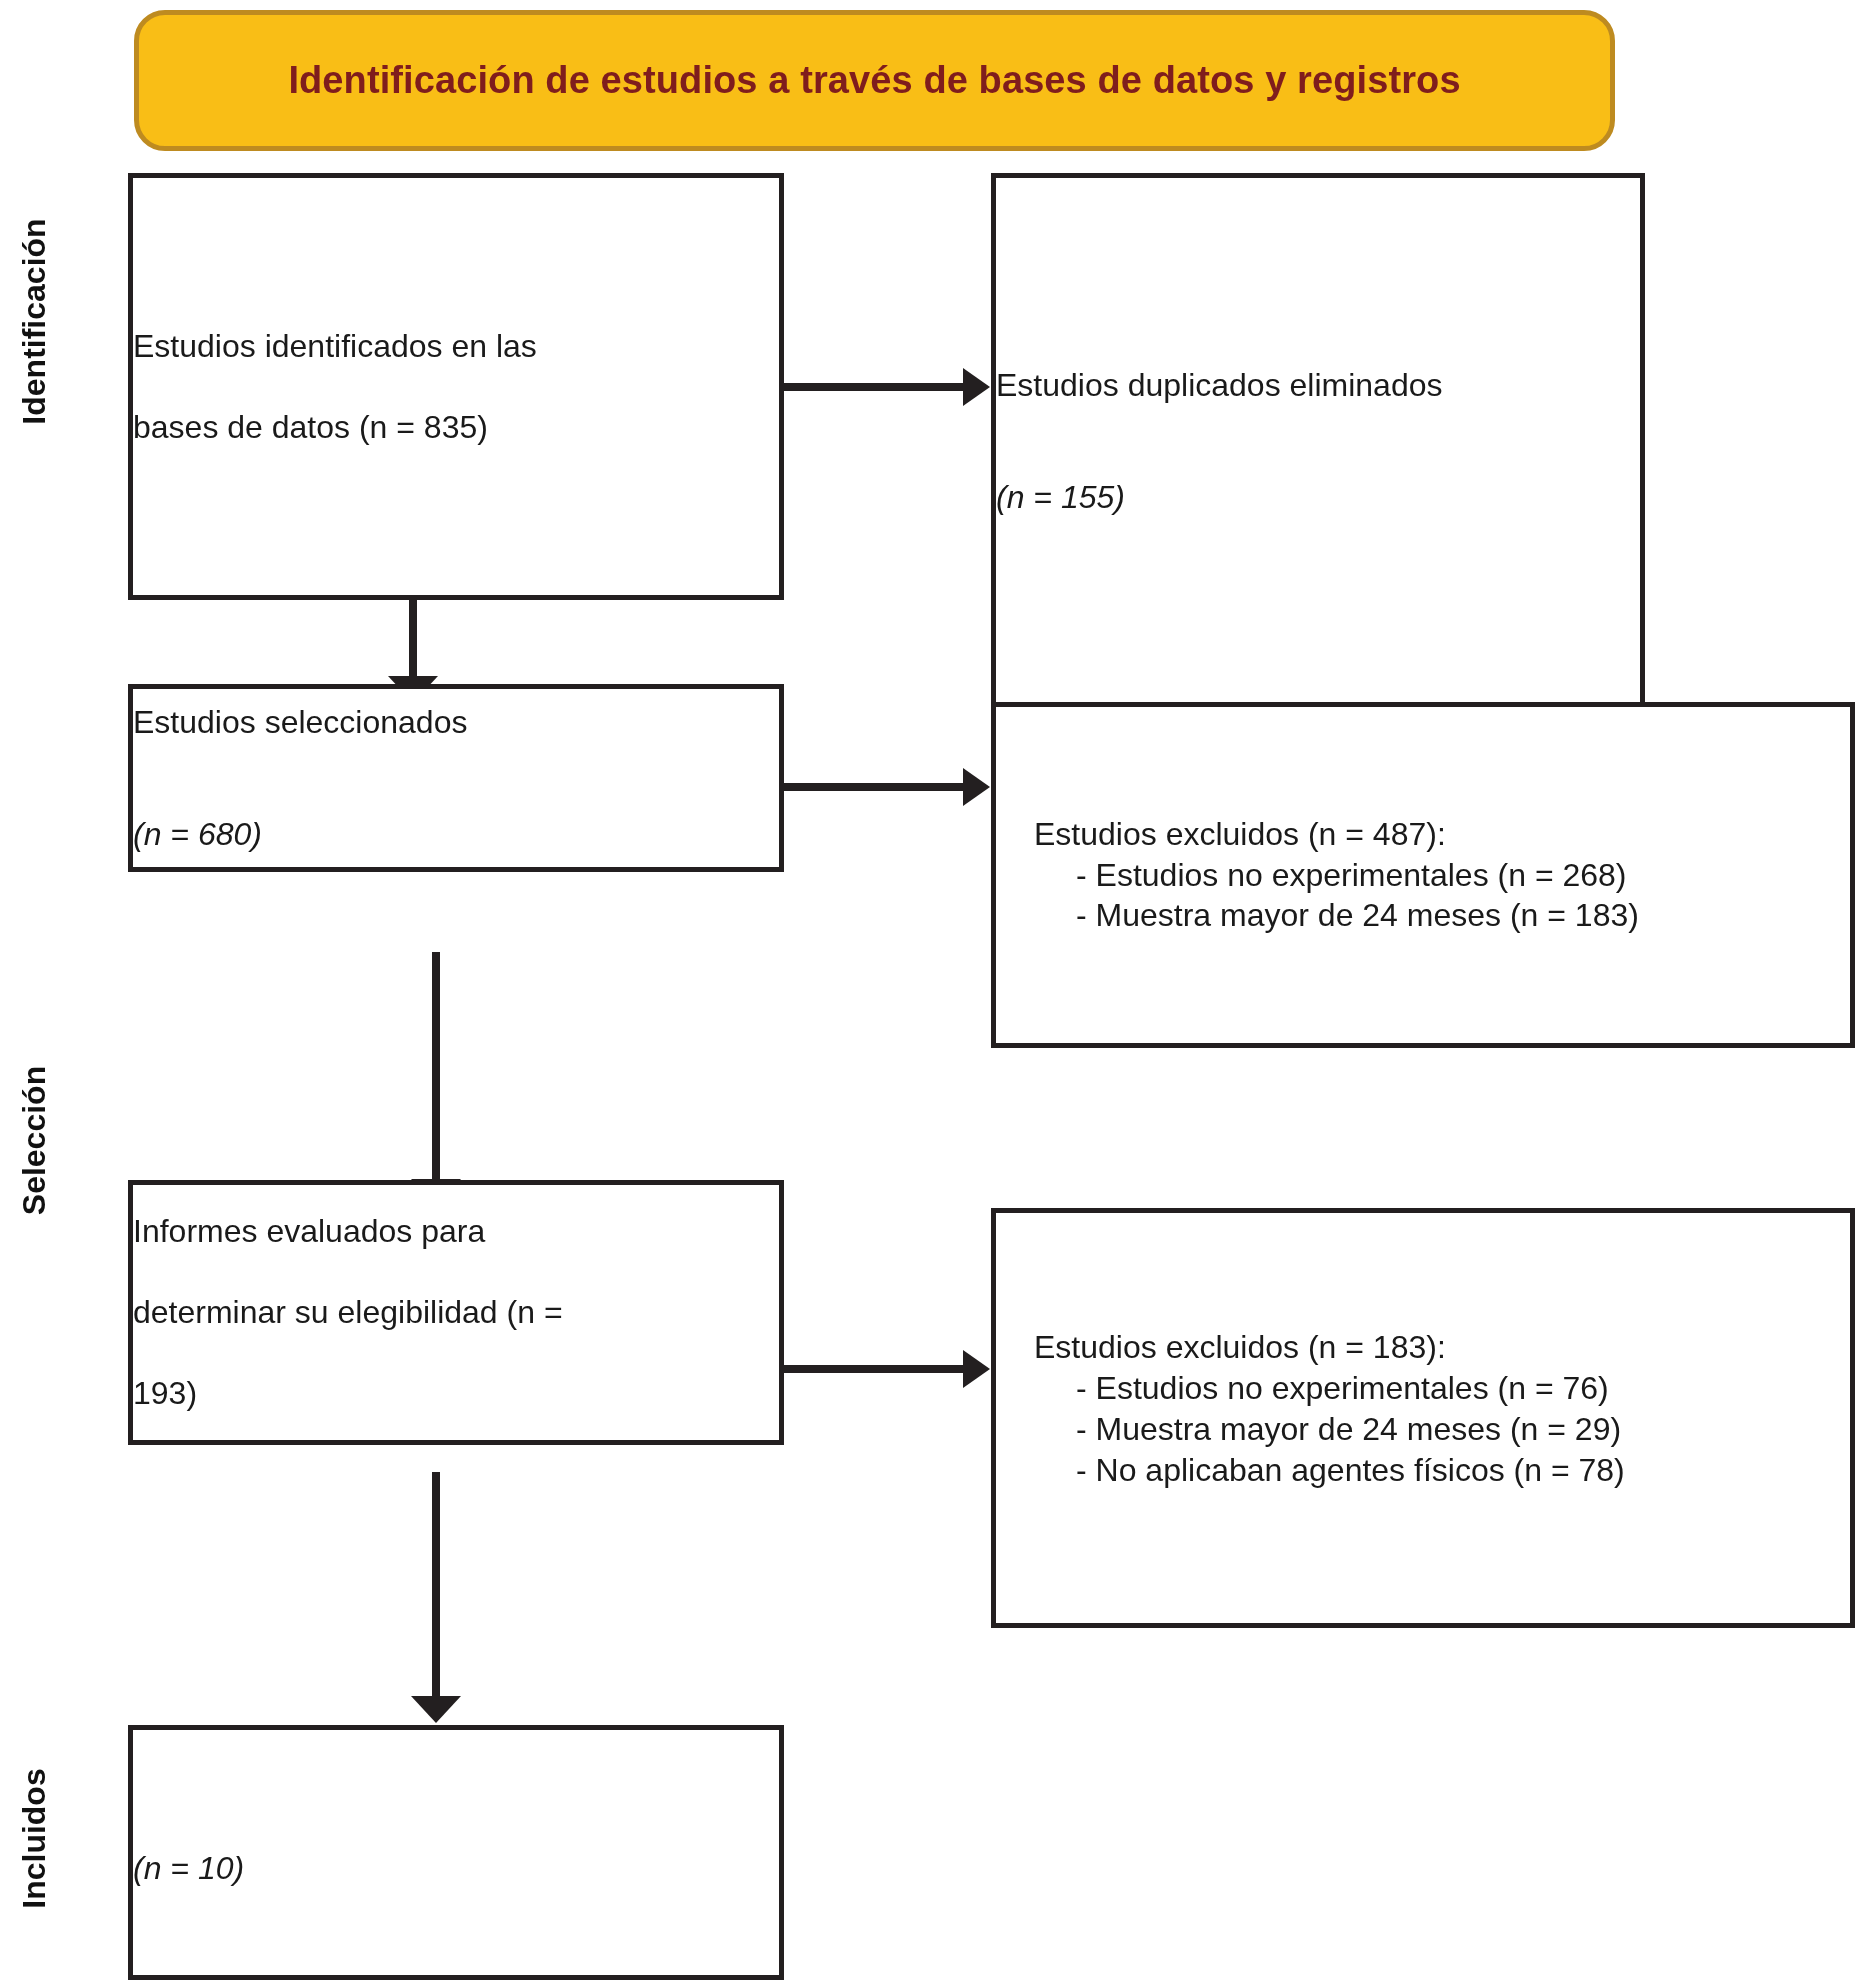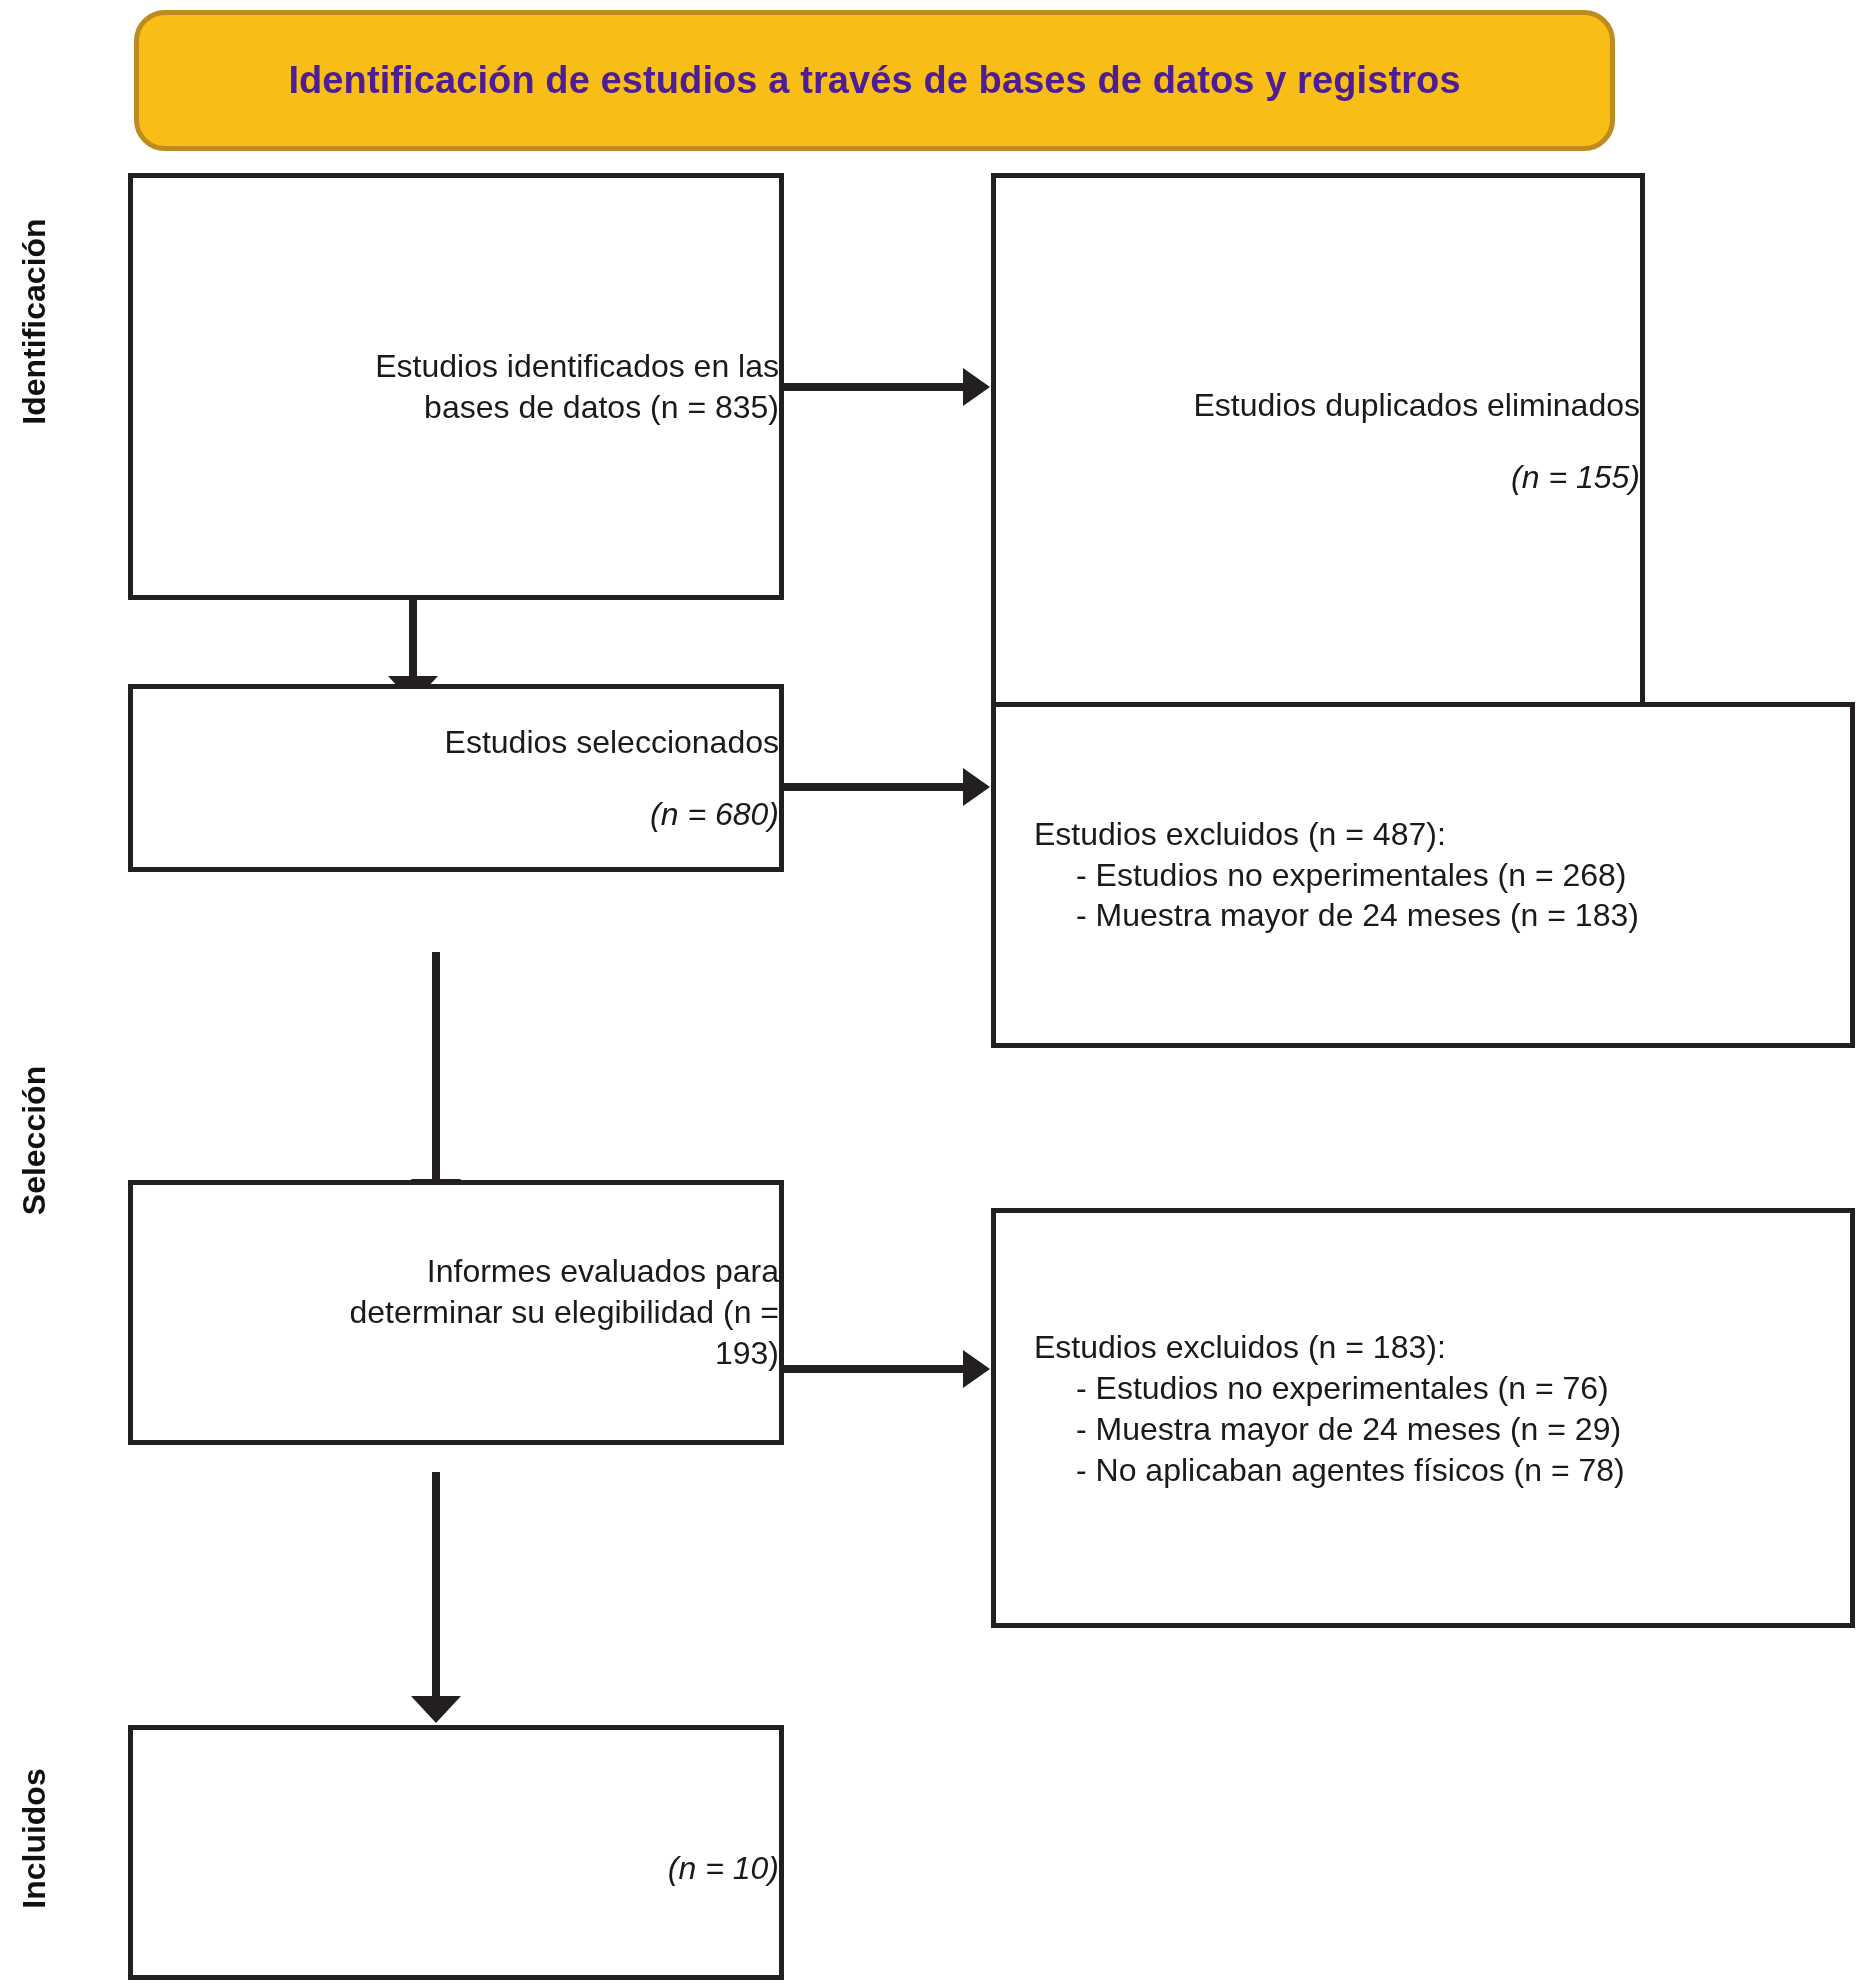--- a/index.html
+++ b/index.html
@@ -30,21 +30,21 @@
     border: 5px solid #BE8B20;
     border-radius: 31px;
     box-sizing: border-box;
     display: flex;
     align-items: center;
     justify-content: center;
   }
   .banner-text {
     font-size: 38px;
     font-weight: bold;
-    color: #4c1d95;
+    color: #7f1d1d;
     letter-spacing: 0.1px;
     text-align: left;
   }
 
   
   .stage-label {
     position: absolute;
     left: 0;
     width: 212px;
     text-align: center;
@@ -63,22 +63,23 @@
   .box {
     position: absolute;
     box-sizing: border-box;
     background: #ffffff;
     border: 5.6px solid #231f20;
     display: flex;
     flex-direction: column;
     justify-content: center;
   }
   .box-center {
-    align-items: flex-end;
+    align-items: flex-start;
     text-align: center;
+    gap: 40px;
   }
   .box-left {
     align-items: flex-start;
     text-align: left;
   }
   .box p {
     margin: 0;
     font-size: 32px;
     line-height: 1.28;
     color: #1a1a1a;

